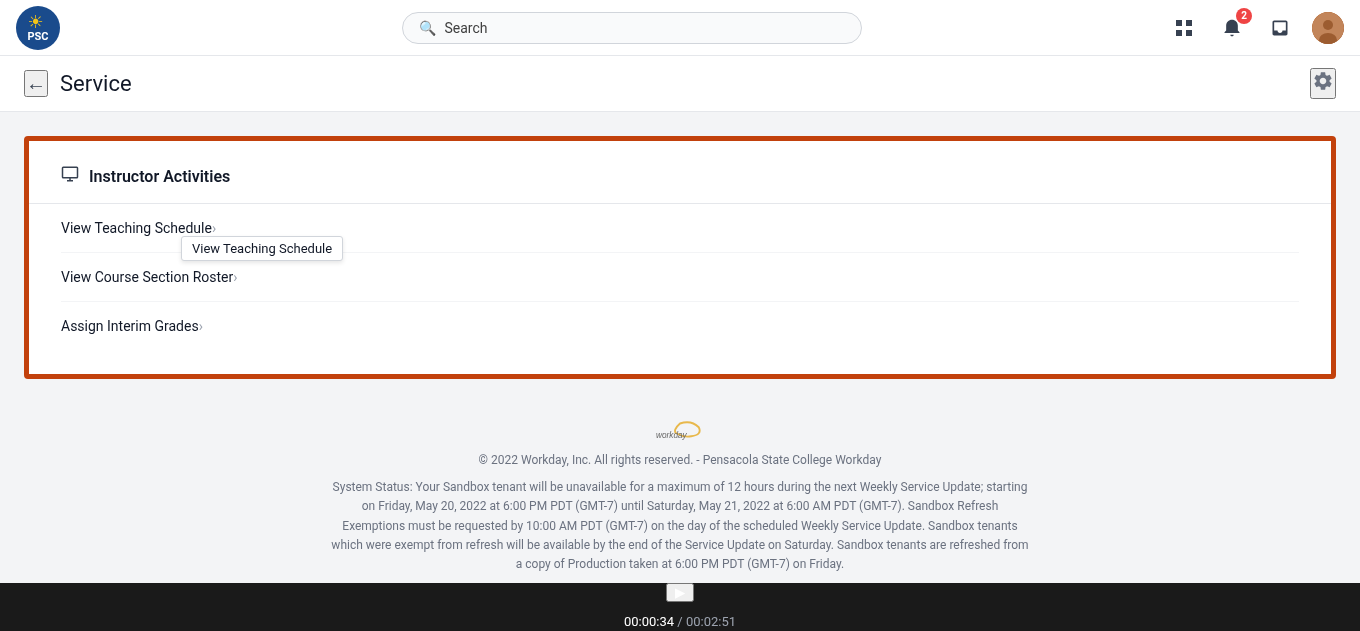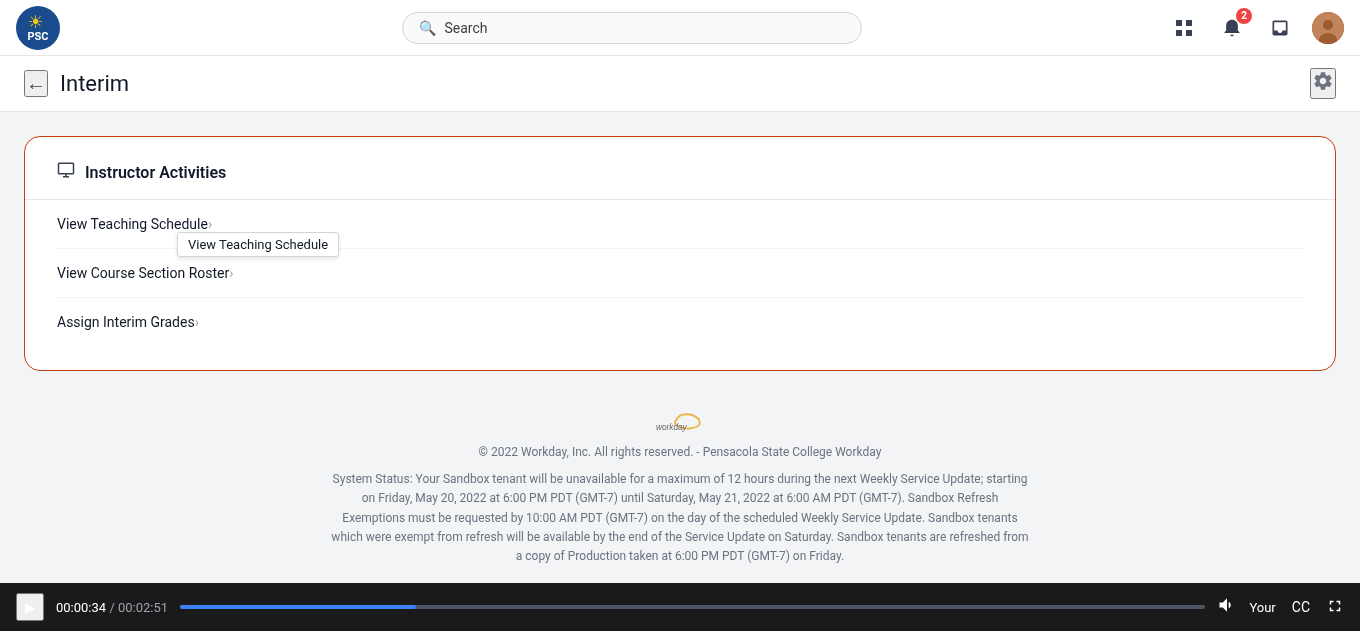--- a/index.html
+++ b/index.html
@@ -149,22 +149,22 @@
       color: #6b7280;
       font-size: 20px;
     }
 
     
     .main-content {
       padding: 24px;
     }
     .card {
       background: #fff;
-      border: 1px solid #c2410c;
-      border-radius: 16px;
+      border: 5px solid #c2410c;
+      border-radius: 4px;
       padding: 24px 32px;
     }
     .card-header {
       display: flex;
       align-items: center;
       gap: 10px;
       margin-bottom: 16px;
     }
     .card-header-icon {
       color: #374151;
@@ -247,20 +247,21 @@
       bottom: 0;
       left: 0;
       right: 0;
       height: 48px;
       background: #1a1a1a;
       display: flex;
       align-items: center;
       padding: 0 16px;
       gap: 12px;
       z-index: 1000;
+      flex-direction: column;
     }
     .play-btn {
       width: 28px;
       height: 28px;
       display: flex;
       align-items: center;
       justify-content: center;
       cursor: pointer;
       color: #fff;
     }
@@ -359,21 +360,21 @@
         <circle cx="16" cy="13" r="5" fill="#9c5c30"></circle>
         <ellipse cx="16" cy="28" rx="9" ry="7" fill="#9c5c30"></ellipse>
       </svg>
     </div>
   </div>
 </nav>
 
 <header class="page-header">
   <div class="page-header-left">
     <button class="back-btn">←</button>
-    <h1 class="page-title">Interim</h1>
+    <h1 class="page-title">Service</h1>
   </div>
   <button class="settings-btn">
     <svg width="22" height="22" viewBox="0 0 24 24" fill="none" xmlns="http://www.w3.org/2000/svg">
       <path d="M19.14 12.94c.04-.3.06-.61.06-.94s-.02-.64-.07-.94l2.03-1.58c.18-.14.23-.41.12-.61l-1.92-3.32c-.12-.22-.37-.29-.59-.22l-2.39.96c-.5-.38-1.03-.7-1.62-.94l-.36-2.54c-.04-.24-.24-.41-.48-.41h-3.84c-.24 0-.43.17-.47.41l-.36 2.54c-.59.24-1.13.57-1.62.94l-2.39-.96c-.22-.08-.47 0-.59.22L2.74 8.87c-.12.21-.08.47.12.61l2.03 1.58c-.05.3-.07.62-.07.94s.02.64.07.94l-2.03 1.58c-.18.14-.23.41-.12.61l1.92 3.32c.12.22.37.29.59.22l2.39-.96c.5.38 1.03.7 1.62.94l.36 2.54c.05.24.24.41.48.41h3.84c.24 0 .44-.17.47-.41l.36-2.54c.59-.24 1.13-.56 1.62-.94l2.39.96c.22.08.47 0 .59-.22l1.92-3.32c.12-.22.07-.47-.12-.61l-2.01-1.58zM12 15.6c-1.98 0-3.6-1.62-3.6-3.6s1.62-3.6 3.6-3.6 3.6 1.62 3.6 3.6-1.62 3.6-3.6 3.6z" fill="#6b7280"></path>
     </svg>
   </button>
 </header>
 
 <main class="main-content">
   <div class="card">

